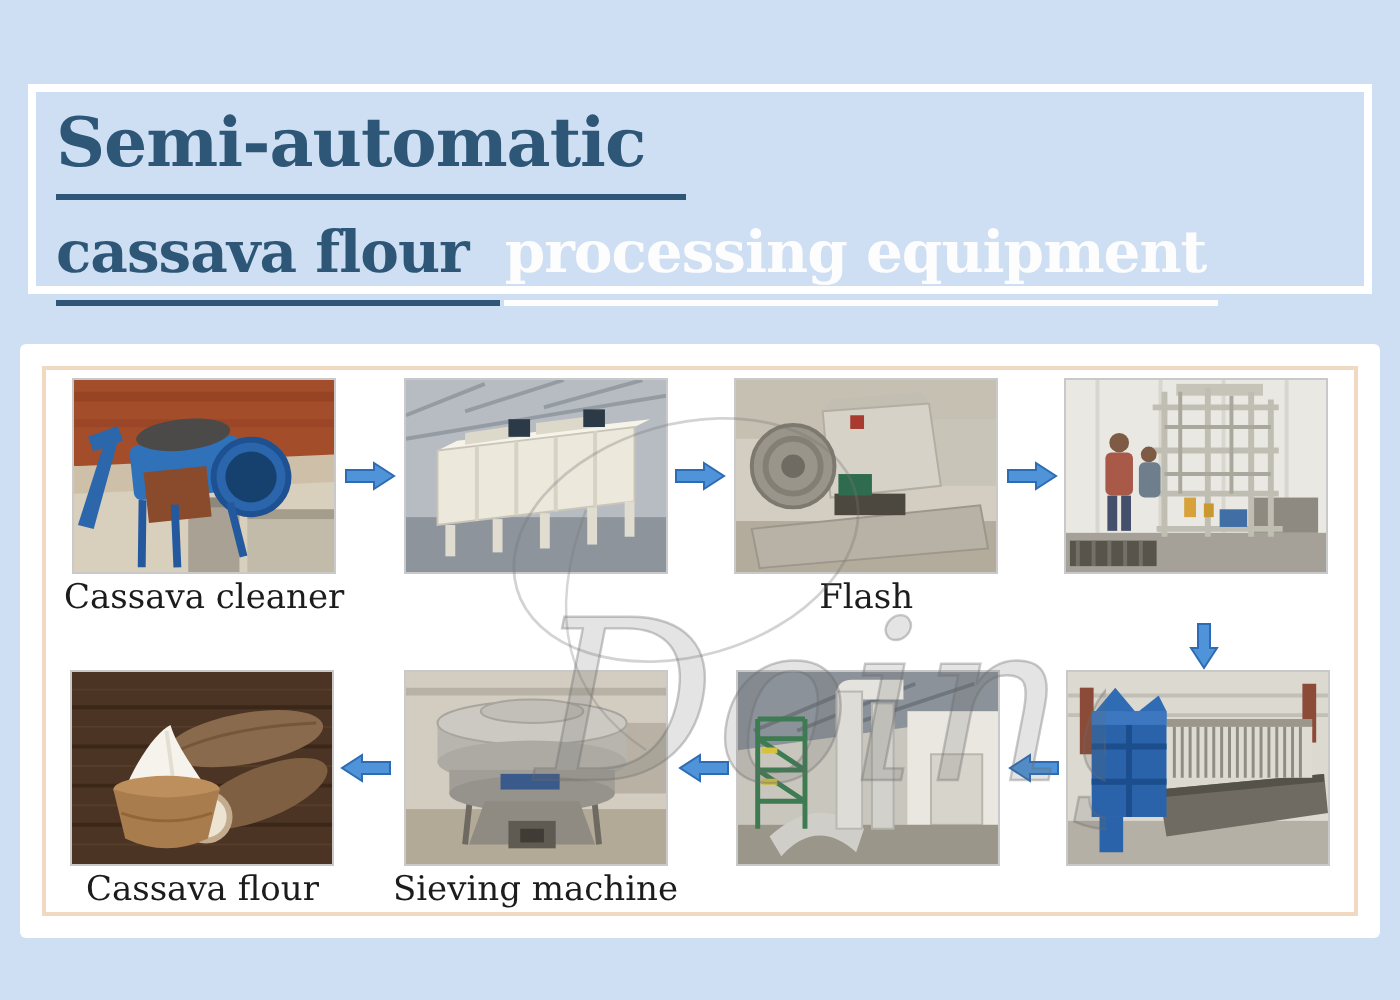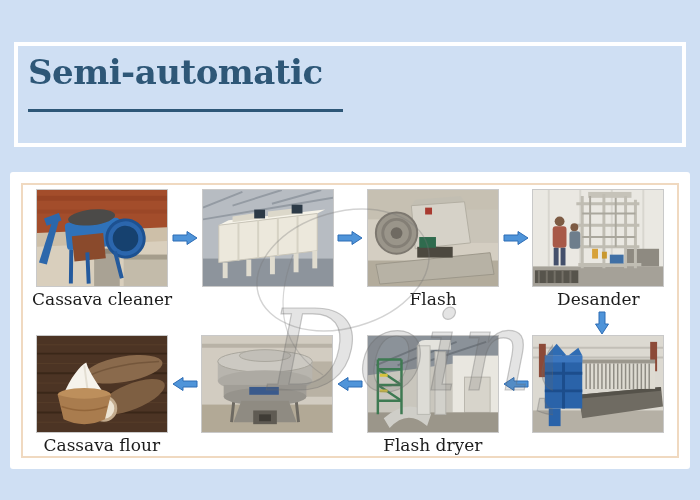--- a/index.html
+++ b/index.html
@@ -11,21 +11,21 @@
     position:absolute;left:14px;top:42px;width:672px;height:105px;
     border:4px solid #ffffff;box-sizing:border-box;
     padding:2px 0 0 10px;
   }
   .t1{line-height:48px;}
   .t2{line-height:46px;margin-top:1px;}
   .title-dark{color:var(--title_dark_blue,#2e5777);}
   .title-white{color:var(--title_white,#fdfdfe);}
   .t1 .title-dark{font-size:34px;font-weight:bold;letter-spacing:-.5px;}
   .t2 span{font-size:29px;font-weight:bold;letter-spacing:-.5px;}
-  .u{display:inline-block;border-bottom:3px solid currentColor;padding-bottom:13px;}
+  .u{display:inline-block;border-bottom:3px solid currentColor;padding-bottom:1px;}
   .u-pad1{padding-right:20px;}
   .u-pad2{padding-right:16px;margin-right:2px;}
   .u-pad3{padding-right:6px;}
 
   
   .panel{
     position:absolute;left:10px;top:172px;width:680px;height:297px;
     background:var(--panel_bg,#ffffff);border-radius:3px;box-sizing:border-box;
     padding:11px;
   }
@@ -51,20 +51,23 @@
 </style>
 </head>
 <body>
 
 <div class="page">
 
   <div class="header-box">
     <div class="t1">
       <span class="title-dark u u-pad1">Semi-automatic</span>
     </div>
+    <div class="t2">
+      <span class="title-dark u u-pad2">cassava flour</span><span class="title-white u u-pad3">processing equipment</span>
+    </div>
   </div>
 
   <div class="panel">
     <div class="panel-border">
 
       <div class="row">
 
         <figure class="tile">
           <div class="photo">
             <svg viewBox="0 0 132 98" preserveAspectRatio="none">
@@ -178,21 +181,20 @@
               <rect x="20" y="37" width="14" height="22" rx="3" fill="#a85948"></rect>
               <rect x="21" y="59" width="5" height="18" fill="#44506b"></rect>
               <rect x="28" y="59" width="5" height="18" fill="#44506b"></rect>
               <circle cx="42" cy="38" r="4" fill="#7d5b44"></circle>
               <rect x="37" y="42" width="11" height="18" rx="3" fill="#6e7e8c"></rect>
               <rect x="60" y="60" width="6" height="10" fill="#d7a23a"></rect>
               <rect x="70" y="63" width="5" height="7" fill="#c9982f"></rect>
               <rect x="78" y="66" width="14" height="9" fill="#3f6fa5"></rect>
             </svg>
           </div>
-          <figcaption class="caption">Desander</figcaption>
         </figure>
       </div>
 
       <div class="midrow">
         <div class="cell"></div>
         <div class="cell"></div>
         <div class="cell"></div>
         <div class="cell">
           <svg class="arrow" width="16" height="24" viewBox="0 0 16 24">
               <path d="M5 1 H11 V13 H14.5 L8 23 L1.5 13 H5 Z"></path>
@@ -243,20 +245,21 @@
               <ellipse cx="64" cy="20" rx="26" ry="6" fill="#c2bfb8" stroke="#a8a59c" stroke-width="1"></ellipse>
               <ellipse cx="64" cy="46" rx="48" ry="11" fill="#adaaa3"></ellipse>
               <rect x="22" y="50" width="84" height="12" fill="#a19e97"></rect>
               <ellipse cx="64" cy="62" rx="42" ry="9" fill="#96938c"></ellipse>
               <rect x="48" y="52" width="30" height="8" fill="#3a5a8c"></rect>
               <polygon points="40,66 88,66 96,88 32,88" fill="#8f8b82"></polygon>
               <rect x="52" y="76" width="24" height="14" fill="#5f5b53"></rect>
               <rect x="58" y="80" width="12" height="7" fill="#3f3c36"></rect>
             </svg>
           </div>
+          <figcaption class="caption">Sieving machine</figcaption>
         </figure>
 
         <div class="arrow-slot">
           <svg class="arrow" width="26" height="16" viewBox="0 0 26 16">
               <path d="M25 5 H11 V1.5 L1 8 L11 14.5 V11 H25 Z"></path>
             </svg>
         </div>
 
         <figure class="tile">
           <div class="photo">
@@ -271,21 +274,20 @@
               <g stroke="#3e7a52" stroke-width="2.5" fill="none">
                 <path d="M10 24 V80 M34 24 V80 M10 24 H34 M10 34 H34 M10 50 H34 M10 66 H34"></path>
                 <path d="M10 34 L34 50 M10 50 L34 66"></path>
               </g>
               <path d="M12 40 H20 M12 56 H20" stroke="#d6c23e" stroke-width="3"></path>
               <path d="M50 12 Q50 4 58 4 H84 V14 H63" fill="#e4e3dd"></path>
               <rect x="50" y="10" width="13" height="70" fill="#dddcd6" stroke="#b9b8b2"></rect>
               <rect x="68" y="16" width="11" height="64" fill="#d2d1cb" stroke="#b3b2ac"></rect>
             </svg>
           </div>
-          <figcaption class="caption">Flash dryer</figcaption>
         </figure>
 
         <div class="arrow-slot">
           <svg class="arrow" width="26" height="16" viewBox="0 0 26 16">
               <path d="M25 5 H11 V1.5 L1 8 L11 14.5 V11 H25 Z"></path>
             </svg>
         </div>
 
         <figure class="tile">
           <div class="photo">

